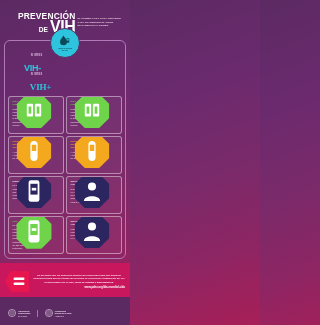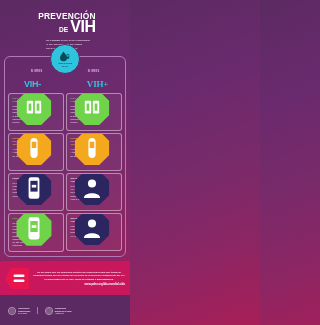--- a/index.html
+++ b/index.html
@@ -5,21 +5,21 @@
   * { margin:0; padding:0; box-sizing:border-box; }
   html,body { width:130px; height:325px; overflow:hidden; }
   body {
     font-family:"Liberation Sans", sans-serif;
     background:linear-gradient(160deg,#5c2a63 0%,#6b2a6e 30%,#7a2a6a 55%,#8e2563 78%,#a81f57 100%);
     color:#fff;
     position:relative;
   }
 
   
-  .header { padding:12px 6px 4px 10px; display:flex; align-items:center;flex-direction:column; }
+  .header { padding:12px 6px 4px 18px; display:flex; align-items:flex-start; }
   .hd-left { text-align:right; line-height:1; }
   .hd-prev {
     font-size:8.4px; font-weight:bold; letter-spacing:.2px; color:#ffffff;
     text-transform:uppercase; display:block;
   }
   .hd-de-row { display:flex; align-items:baseline; justify-content:flex-end; gap:2px; }
   .hd-de { font-size:6.6px; font-weight:bold; color:#ffffff; }
   .hd-vih { font-size:16px; font-weight:bold; color:#ffffff; line-height:.88; letter-spacing:-.4px; }
   .hd-right { margin-left:2px; padding-top:5px; }
   .hd-sub { font-size:2.5px; line-height:1.45; color:#f0d8e8; font-weight:bold; letter-spacing:.05px; }
@@ -39,21 +39,21 @@
     position:absolute; top:-13px; left:50%; transform:translateX(-50%);
     width:30px; height:30px; border-radius:50%;
     background:#2ec4dd;
     display:flex; flex-direction:column; align-items:center; justify-content:center;
     text-align:center; border:1.5px solid #5c2a63;
   }
   .drop-ico { width:12px; height:11px; display:block; }
   .test-txt { font-size:1.9px; line-height:1.25; color:#0b4a57; font-weight:bold; margin-top:.5px; }
 
   
-  .col-heads { display:flex; }
+  .col-heads { display:flex;flex-direction:column; }
   .col-head { width:50%; text-align:center; line-height:1; }
   .ch-small { font-size:2.6px; font-weight:bold; color:#d9b8e0; letter-spacing:.2px; display:block; }
   .ch-big { font-size:9px; font-weight:bold; color:#2ec4dd; letter-spacing:-.2px; }
   .col-head.left .ch-big { padding-right:8px; }
   .col-head.right .ch-big { padding-left:8px;font-family:Liberation Serif, serif; }
 
   
   .grid { display:flex; gap:2px; margin-top:3px; }
   .col { width:50%; display:flex; flex-direction:column; gap:2px; }
 

